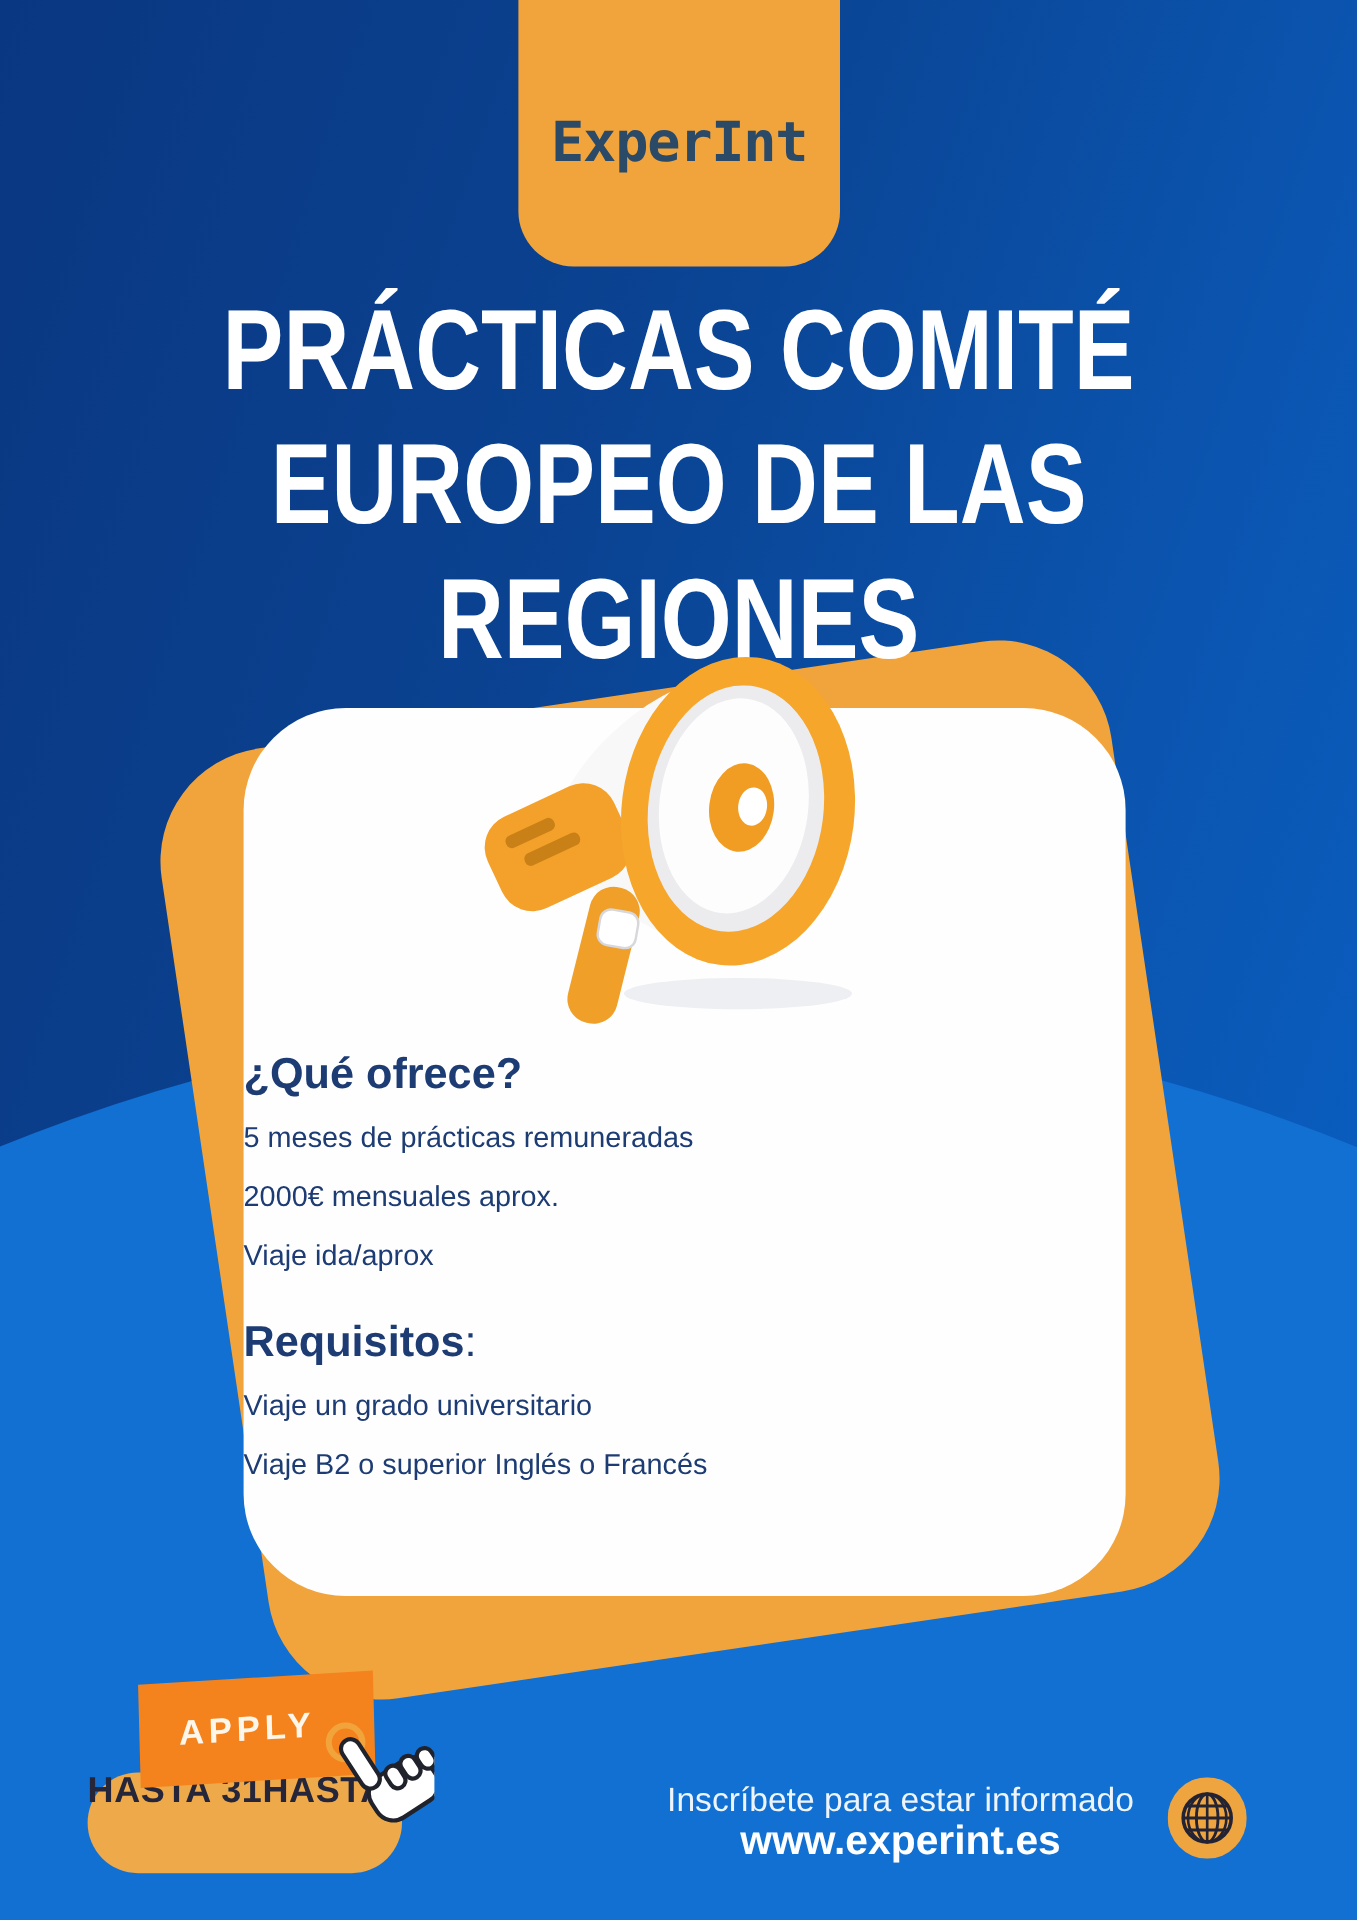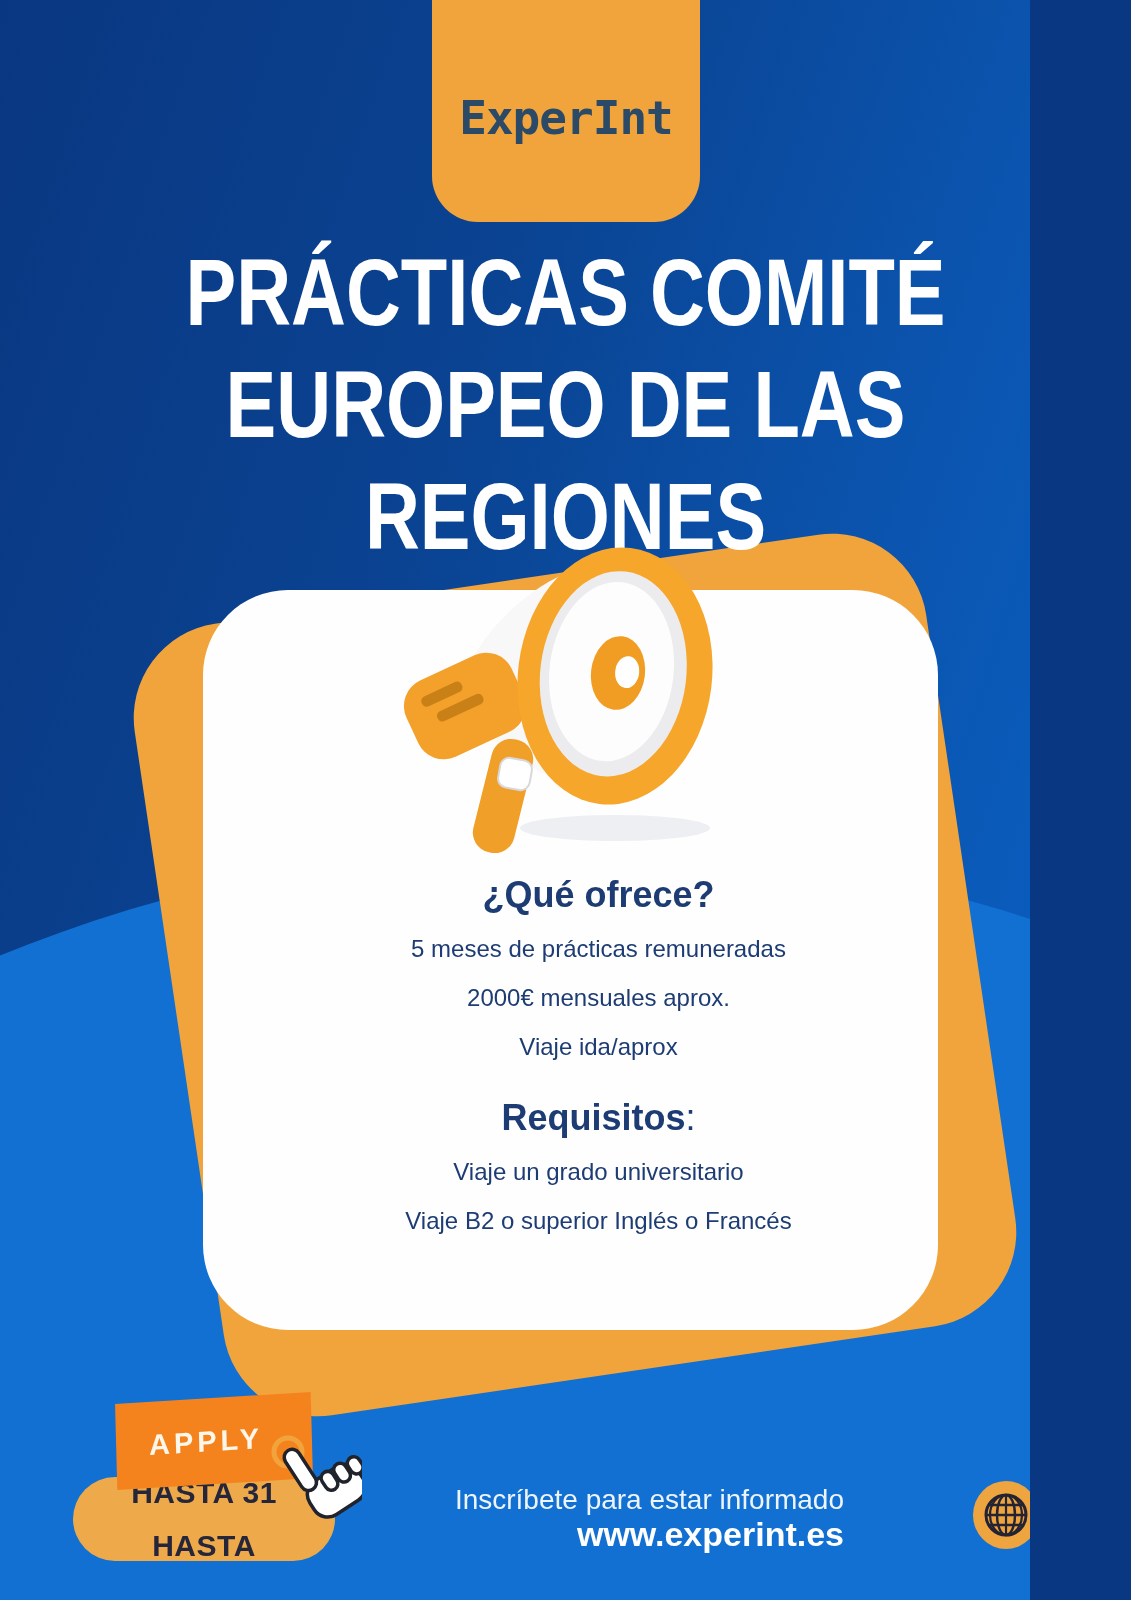--- a/index.html
+++ b/index.html
@@ -1,18 +1,18 @@
 <!DOCTYPE html>
 <html><head>
 <meta charset="utf-8">
 <style>
   html,body{margin:0;padding:0;background:#0a3781;}
   #poster{
     position:relative;
-    width:1030px;height:1600px;
+    width:1131px;height:1600px;
     overflow:hidden;
     font-family:"Liberation Sans", sans-serif;
     background:linear-gradient(108deg,#0a3781 0%,#0a4392 38%,#0b55b0 70%,#0861c6 100%);
   }
   .abs{position:absolute;}
   
   .blue-circle{
     left:-935px;top:845px;width:3000px;height:3000px;
     border-radius:50%;background:#1170d2;
   }
@@ -40,44 +40,44 @@
   }
   
   .title{
     left:0;top:236px;width:1131px;text-align:center;
     color:#ffffff;font-weight:700;font-size:95px;line-height:112px;
     transform:scaleX(.8);transform-origin:center top;
     letter-spacing:0px;white-space:nowrap;
   }
   
   .card-text{
-    left:203px;top:872px;width:735px;text-align:center;color:#1d3c74;margin-left:28px;
+    left:203px;top:872px;width:735px;text-align:left;color:#1d3c74;
   }
   .section-heading{font-size:36px;font-weight:700;line-height:46px;margin:0 0 6px 0;}
   .section-heading .colon{font-weight:400;}
   .card-line{font-size:24px;line-height:49px;font-weight:400;}
   .req-block{margin-top:24px;}
   
   .deadline-pill{
     left:73px;top:1477px;width:262px;height:84px;border-radius:42px;
     background:#eda94a;color:#26263a;text-align:center;
     font-weight:700;font-size:30px;line-height:31px;
-    display:flex;flex-direction:column;justify-content:space-between;
+    display:flex;flex-direction:row;justify-content:flex-start;
     letter-spacing:.5px;
   }
   .apply-btn{
     left:116px;top:1398px;width:180px;height:86px;background:#f5831d;
     transform:rotate(-3.5deg) skewX(-2deg);
     display:flex;align-items:center;justify-content:center;
     border:none;cursor:pointer;padding-right:16px;
   }
   .apply-label{color:#fdf6ea;font-weight:700;font-size:29px;letter-spacing:4px;font-family:"Liberation Sans",sans-serif;}
   
   .footer-text{
-    right:186px;top:1483px;text-align:right;color:#eef4fb;
+    right:186px;top:1483px;text-align:center;color:#eef4fb;
   }
   .footer-cta{font-size:28px;font-weight:400;line-height:33px;}
   .footer-site{font-size:34px;font-weight:700;line-height:36px;color:#ffffff;}
   svg{display:block;}
 </style>
 </head>
 <body>
 
 <div id="poster">
 

